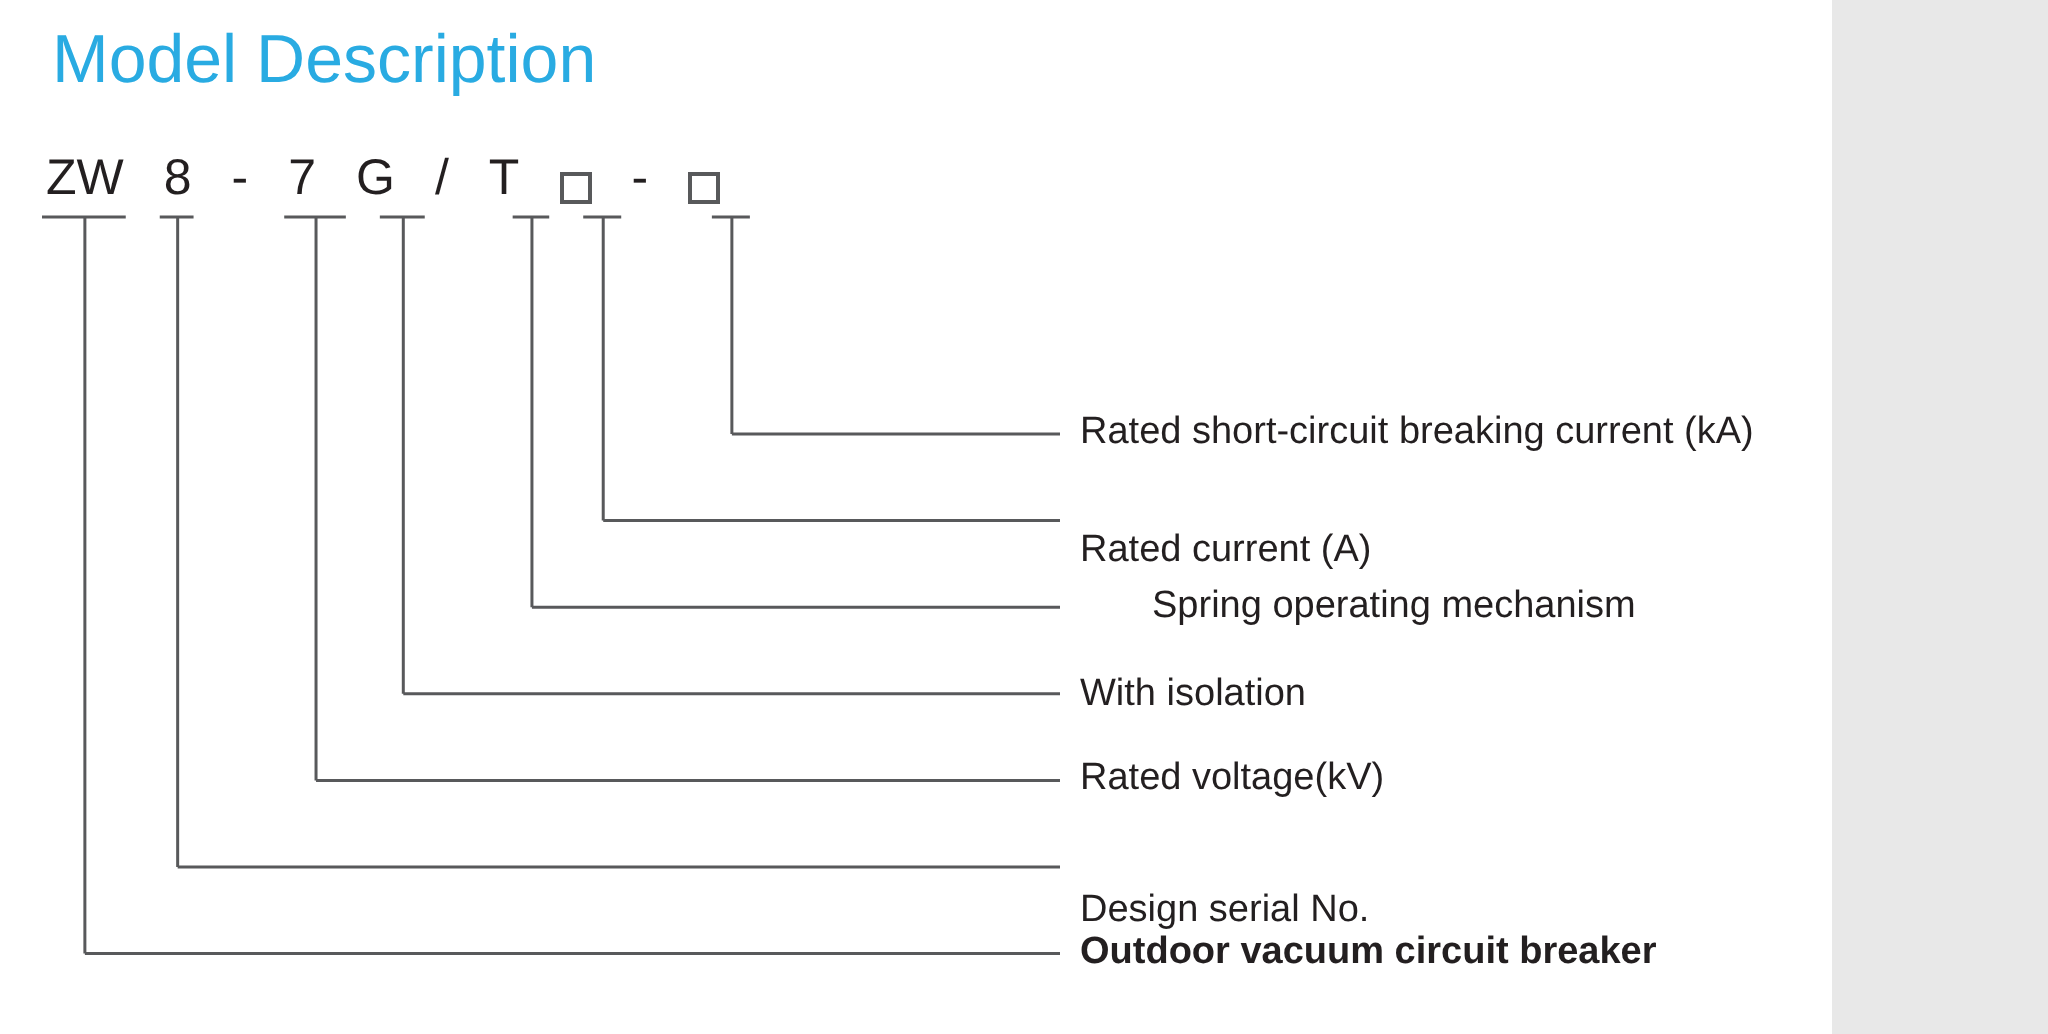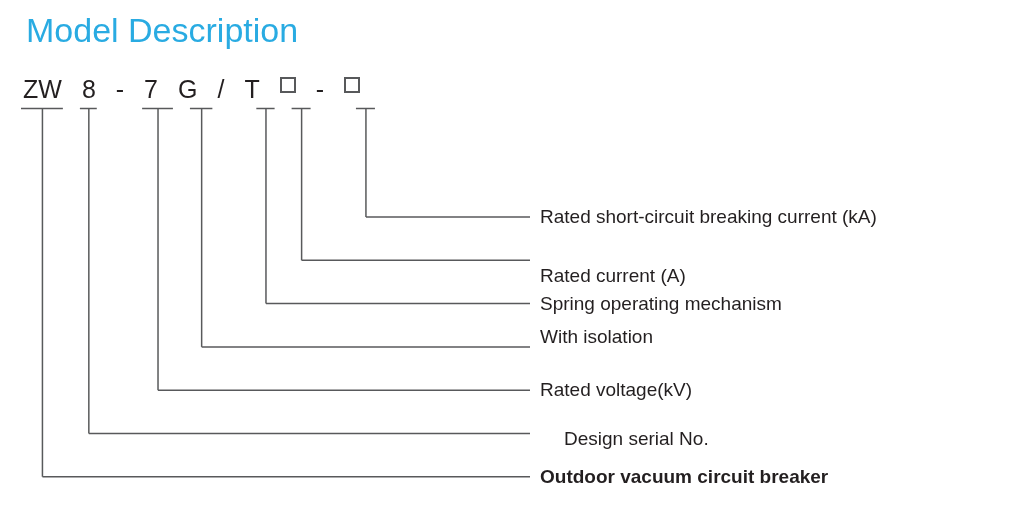--- a/index.html
+++ b/index.html
@@ -5,34 +5,34 @@
   :root{
     --title-color:#29abe2;
     --text-color:#231f20;
     --line-color:#58595b;
     --bg:#ffffff;
   }
   *{margin:0;padding:0;box-sizing:border-box;}
   html,body{background:#e8e8e8;}
   .canvas{
     position:relative;
-    width:1024px;height:517px;
+    width:916px;height:517px;
     background:var(--bg);
     overflow:hidden;
     font-family:"Liberation Sans","DejaVu Sans",sans-serif;
   }
   .page-title{
     position:absolute;left:26px;top:12px;
     font-size:34px;font-weight:400;line-height:1.1;
     color:var(--title-color);
     white-space:nowrap;
   }
   .code-row{
     position:absolute;left:23px;top:77px;
-    display:flex;align-items:flex-start;gap:20px;
+    display:flex;align-items:flex-end;gap:20px;
     font-size:25px;line-height:1;
     color:var(--text-color);
     white-space:nowrap;
   }
   .code-token{display:inline-block;}
   .code-box{
     display:inline-block;
     width:16px;height:16px;
     border:2.5px solid var(--line-color);
     vertical-align:baseline;
@@ -65,24 +65,24 @@
       <span class="code-token">/</span>
       <span class="code-token">T</span>
       <span class="code-box"></span>
       <span class="code-token">-</span>
       <span class="code-box"></span>
     </div>
 
   <div id="labels">
       <div class="legend-label" style="top: 217px;">Rated short-circuit breaking current (kA)</div>
       <div class="legend-label" style="top: 276px;">Rated current (A)</div>
-      <div class="legend-label" style="top: 303.6px;">Spring operating mechanism</div>
-      <div class="legend-label" style="top: 337px;">With isolation</div>
+      <div class="legend-label" style="top: 303.6px; margin-left: 36px;">Spring operating mechanism</div>
+      <div class="legend-label" style="top: 348px;">With isolation</div>
       <div class="legend-label" style="top: 390.2px;">Rated voltage(kV)</div>
-      <div class="legend-label" style="top: 439px; margin-left: 24px;">Design serial No.</div>
+      <div class="legend-label" style="top: 456px;">Design serial No.</div>
       <div class="legend-label" style="top: 476.8px; font-weight: bold;">Outdoor vacuum circuit breaker</div>
     </div>
 
   <svg class="lines" id="lines" xmlns="http://www.w3.org/2000/svg">
       <line x1="21" y1="108.5" x2="62.875" y2="108.5" stroke="#58595b" stroke-width="1.5"></line>
       <line x1="79.875" y1="108.5" x2="96.78125" y2="108.5" stroke="#58595b" stroke-width="1.5"></line>
       <line x1="142.109375" y1="108.5" x2="172.921875" y2="108.5" stroke="#58595b" stroke-width="1.5"></line>
       <line x1="189.921875" y1="108.5" x2="212.375" y2="108.5" stroke="#58595b" stroke-width="1.5"></line>
       <line x1="256.328125" y1="108.5" x2="274.609375" y2="108.5" stroke="#58595b" stroke-width="1.5"></line>
       <line x1="291.609375" y1="108.5" x2="310.609375" y2="108.5" stroke="#58595b" stroke-width="1.5"></line>

